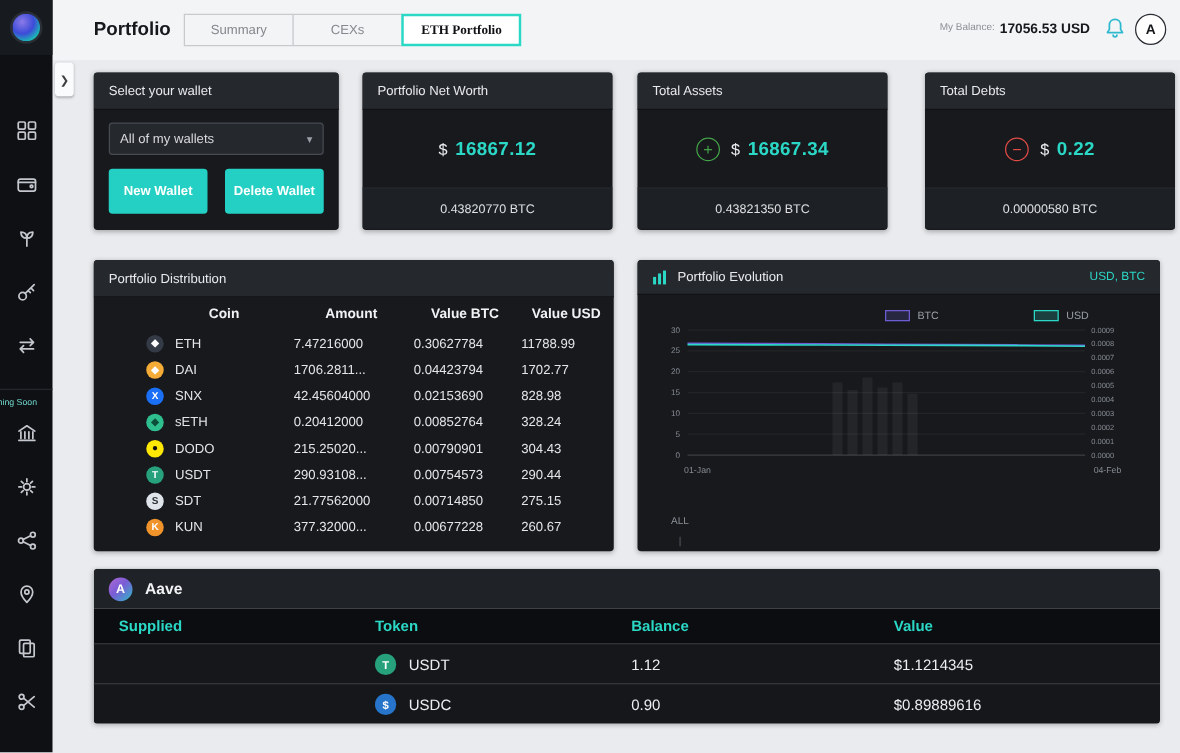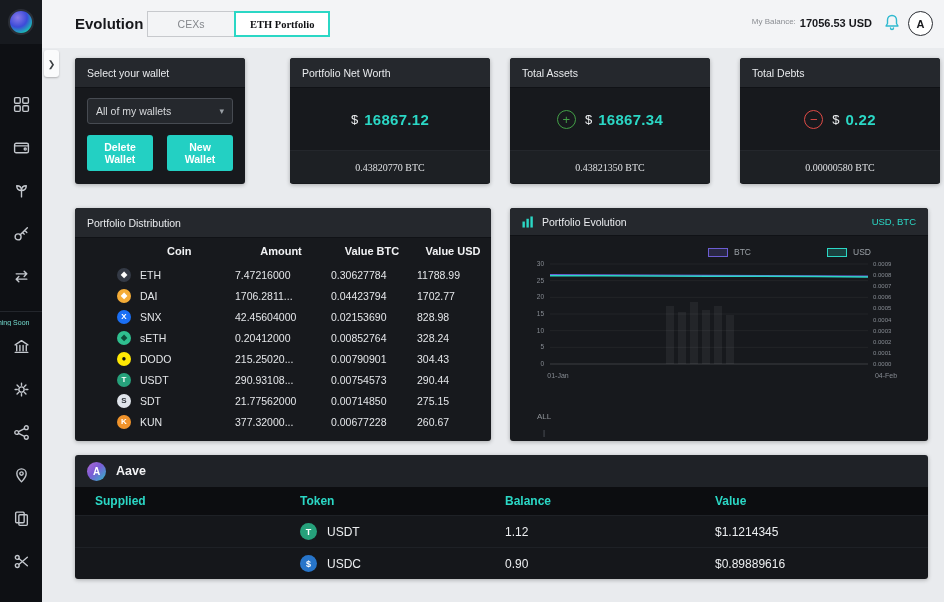--- a/index.html
+++ b/index.html
@@ -38,24 +38,24 @@
   .bell svg { width:20px; height:20px; stroke:currentColor; fill:none; stroke-width:1.4; stroke-linecap:round; stroke-linejoin:round; }
   .avatar { position:absolute; right:11px; top:11px; width:25px; height:25px; border-radius:50%;
             border:1.5px solid #2a2d33; background:#ffffff; display:flex; align-items:center; justify-content:center;
             font-size:11px; font-weight:bold; color:#17181c; cursor:pointer; }
 
   
   .card { position:absolute; background:#17191d; border-radius:3px; box-shadow:0 1px 4px rgba(0,0,0,.28); overflow:hidden; }
   .card-h { height:30px; background:#25282d; border-bottom:1px solid #101216; display:flex; align-items:center;
             padding:0 12px; font-size:10.5px; color:#e8eaed; }
   .card-f { height:33px; border-top:1px solid #24272c; background:#1d2024; display:flex; align-items:center;
-            justify-content:center; font-size:10px; color:#dfe1e4;font-family:Liberation Serif, serif; }
-
-  
-  #card-wallet   { left:75px;  top:58px; width:170px; height:126px; }
+            justify-content:center; font-size:10px; color:#dfe1e4; }
+
+  
+  #card-wallet   { left:75px;  top:58px; width:196px; height:126px; }
   #card-networth { left:290px; top:58px; width:200px; height:126px; }
   #card-assets   { left:510px; top:58px; width:200px; height:126px; }
   #card-debts    { left:728px; top:58px; width:200px; height:126px;margin-left:12px; }
   .wallet-body { padding:10px 12px 0 12px; }
   .select { height:26px; background:#25282d; border:1px solid #474b52; border-radius:3px; display:flex;
             align-items:center; justify-content:space-between; padding:0 8px; font-size:10.5px; color:#d7d9dc; cursor:pointer; }
   .caret { color:#9aa0a6; font-size:9px; }
   .btn-row { display:flex; gap:14px; margin-top:11px; }
   .btn { flex:1; height:36px; background:#23d0c3; border-radius:3px; color:#ffffff; font-size:10.5px; font-weight:bold;
          display:flex; align-items:center; justify-content:center; text-align:center; line-height:1.15; padding:0 6px; cursor:pointer; }
@@ -179,22 +179,23 @@
             <path d="M5.5 5.2 13.5 12M5.5 10.8 13.5 4"></path>
           </svg></div>
     </div>
   </div>
 
   <div class="collapse-btn">
       <span>❯</span>
     </div>
 
   <div class="topband">
-    <div class="page-title">Evolution</div>
+    <div class="page-title">Portfolio</div>
     <div class="tabs">
+      <div class="tab">Summary</div>
       <div class="tab">CEXs</div>
       <div class="tab active">ETH Portfolio</div>
     </div>
     <div class="balance-wrap">
       <span class="balance-label">My Balance:</span>
       <span class="balance-value">17056.53 USD</span>
     </div>
     <div class="bell">
       <svg viewBox="0 0 20 20">
           <path d="M10 2.5c-2.8 0-4.5 2-4.5 4.5v3.5L4 13h12l-1.5-2.5V7c0-2.5-1.7-4.5-4.5-4.5Z"></path>
@@ -207,22 +208,22 @@
   </div>
 
   <div class="card" id="card-wallet">
     <div class="card-h">Select your wallet</div>
     <div class="wallet-body">
       <div class="select">
         <span>All of my wallets</span>
         <span class="caret">▾</span>
       </div>
       <div class="btn-row">
+        <div class="btn">New Wallet</div>
         <div class="btn">Delete Wallet</div>
-        <div class="btn">New Wallet</div>
       </div>
     </div>
   </div>
 
   <div class="card" id="card-networth">
     <div class="card-h">Portfolio Net Worth</div>
     <div class="value-area">
       <span class="cur">$</span>
       <span class="val">16867.12</span>
     </div>

